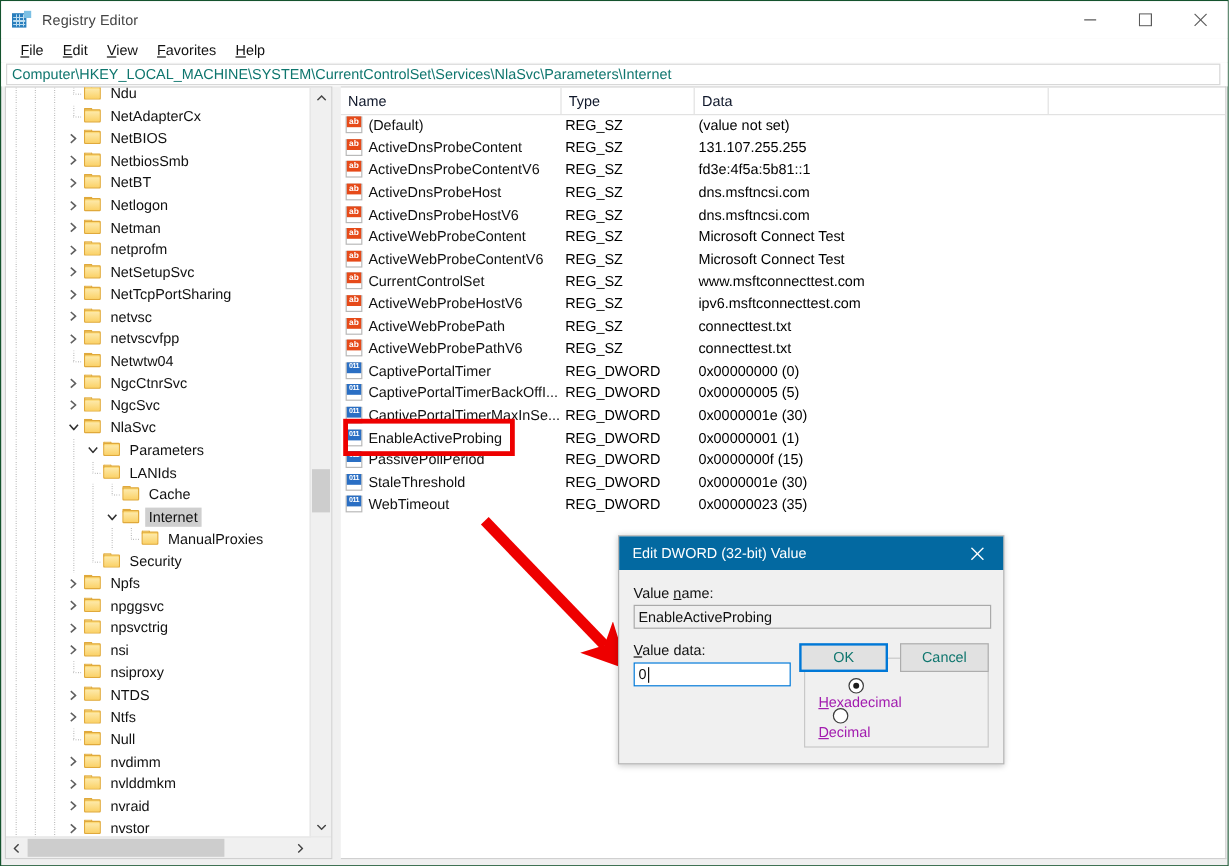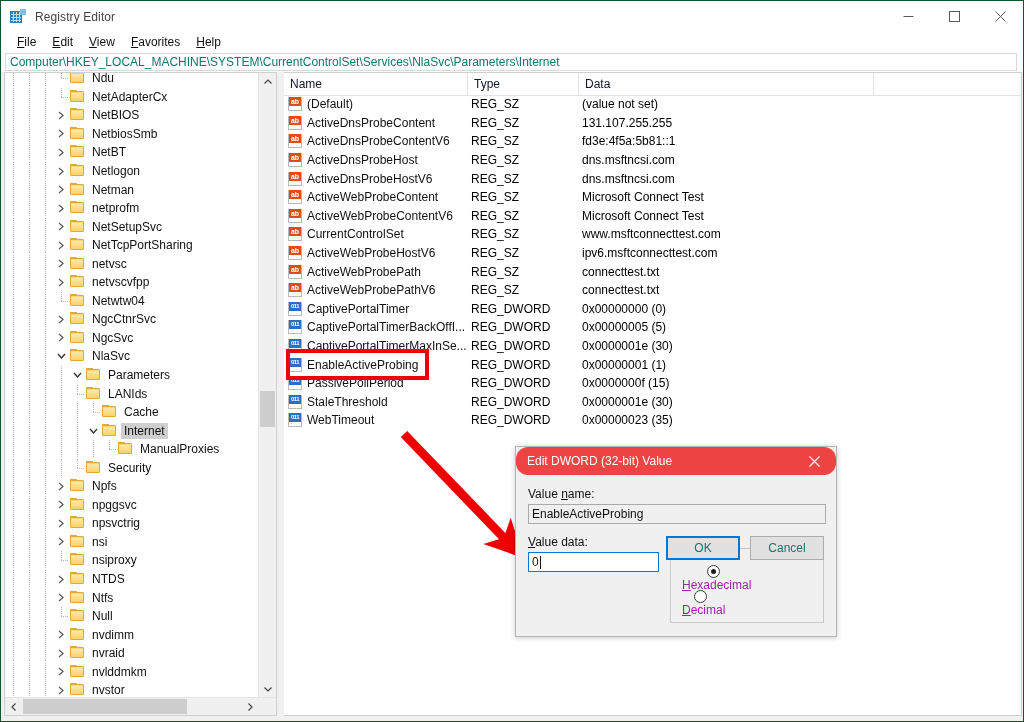--- a/index.html
+++ b/index.html
@@ -104,21 +104,21 @@
      background:#2a6fc4;color:#fff;font-size:6px;font-family:"Liberation Sans",sans-serif;
      font-weight:bold;line-height:9px;text-align:center;letter-spacing:-0.5px;}
 
   
   .hilite{position:absolute;border:4px solid #ee0000;box-sizing:border-box;pointer-events:none;}
   .arrow-svg{position:absolute;left:0;top:0;pointer-events:none;}
 
   
   .dlg{position:absolute;left:514px;top:445px;width:322px;height:191px;background:#f0f0f0;
        border:1px solid #b4b4b4;box-sizing:border-box;box-shadow:0 1px 5px rgba(0,0,0,.22);}
-  .dlg-title{height:28px;background:#ef4444;display:flex;align-items:center;border-radius:12px;}
+  .dlg-title{height:28px;background:#0369a1;display:flex;align-items:center;}
   .dlg-title .t{color:#ffffff;font-size:12px;padding-left:11px;}
   .dlg-close{margin-left:auto;width:44px;height:28px;display:flex;align-items:center;justify-content:center;color:#fff;}
   .dlg-body{position:relative;padding:12px 12px 0 12px;}
   .lbl{font-size:12px;color:#111;margin-bottom:3px;}
   .lbl u{text-decoration:underline;}
   .inp{height:20px;border:1px solid #aaaaaa;background:#f0f0f0;box-sizing:border-box;
        display:flex;align-items:center;padding-left:3px;font-size:12px;color:#111;}
   .inp.name{width:298px;margin-bottom:11px;}
   .inp.data{width:131px;background:#ffffff;border:1px solid #0078d7;position:relative;}
   .caret{display:inline-block;width:1px;height:13px;background:#111;margin-left:1px;}
@@ -657,37 +657,37 @@
             <div class="chev">
               <svg width="6" height="9" viewBox="0 0 6 9">
                 <path d="M1 1 L5 4.5 L1 8" fill="none" stroke="#606060" stroke-width="1.3"></path>
               </svg>
             </div>
             <div class="folder">
               <div class="ft"></div>
               <div class="fb"></div>
               <div class="fg"></div>
             </div>
+            <div class="tlabel">nvlddmkm</div>
+          </div>
+          <div class="row">
+            <div class="tline"></div>
+            <div class="tline"></div>
+            <div class="tline"></div>
+            <div class="chev">
+              <svg width="6" height="9" viewBox="0 0 6 9">
+                <path d="M1 1 L5 4.5 L1 8" fill="none" stroke="#606060" stroke-width="1.3"></path>
+              </svg>
+            </div>
+            <div class="folder">
+              <div class="ft"></div>
+              <div class="fb"></div>
+              <div class="fg"></div>
+            </div>
             <div class="tlabel">nvraid</div>
-          </div>
-          <div class="row">
-            <div class="tline"></div>
-            <div class="tline"></div>
-            <div class="tline"></div>
-            <div class="chev">
-              <svg width="6" height="9" viewBox="0 0 6 9">
-                <path d="M1 1 L5 4.5 L1 8" fill="none" stroke="#606060" stroke-width="1.3"></path>
-              </svg>
-            </div>
-            <div class="folder">
-              <div class="ft"></div>
-              <div class="fb"></div>
-              <div class="fg"></div>
-            </div>
-            <div class="tlabel">nvlddmkm</div>
           </div>
           <div class="row">
             <div class="tline"></div>
             <div class="tline"></div>
             <div class="tline"></div>
             <div class="chev">
               <svg width="6" height="9" viewBox="0 0 6 9">
                 <path d="M1 1 L5 4.5 L1 8" fill="none" stroke="#606060" stroke-width="1.3"></path>
               </svg>
             </div>

